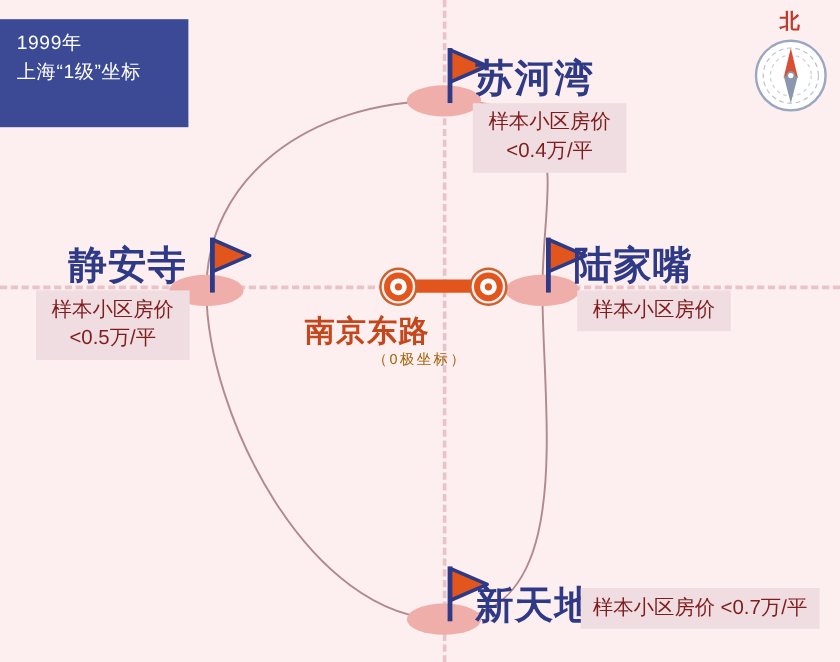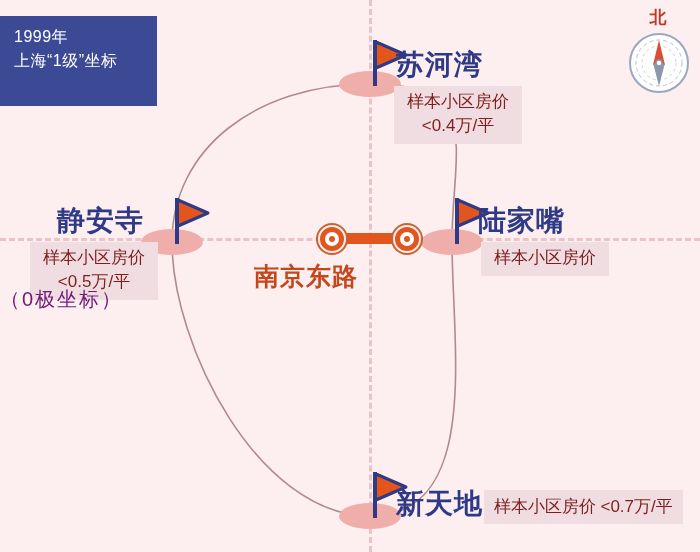--- a/index.html
+++ b/index.html
@@ -85,21 +85,21 @@
     top: -46px;
     width: 44px;
     height: 48px;
   }
 
   
   .place-name {
     position: absolute;
     color: #2e3a86;
     font-weight: bold;
-    font-size: 28px;
+    font-size: 32px;
     line-height: 30px;
     white-space: nowrap;
     letter-spacing: 1px;
   }
 
   
   .info-box {
     position: absolute;
     background: #f0dde1;
     color: #7f1d1d;
@@ -160,23 +160,23 @@
     font-weight: bold;
     font-size: 25px;
     line-height: 28px;
     letter-spacing: 1px;
   }
   .zero-sub {
     position: absolute;
     left: 0;
     top: 288px;
     width: 700px;
-    text-align: left;
-    color: #701a75;
-    font-size: 20px;
+    text-align: center;
+    color: #a16207;
+    font-size: 12px;
     line-height: 22px;
     letter-spacing: 2px;
   }
 
   
   .compass {
     position: absolute;
     left: 620px;
     top: 8px;
     width: 76px;

